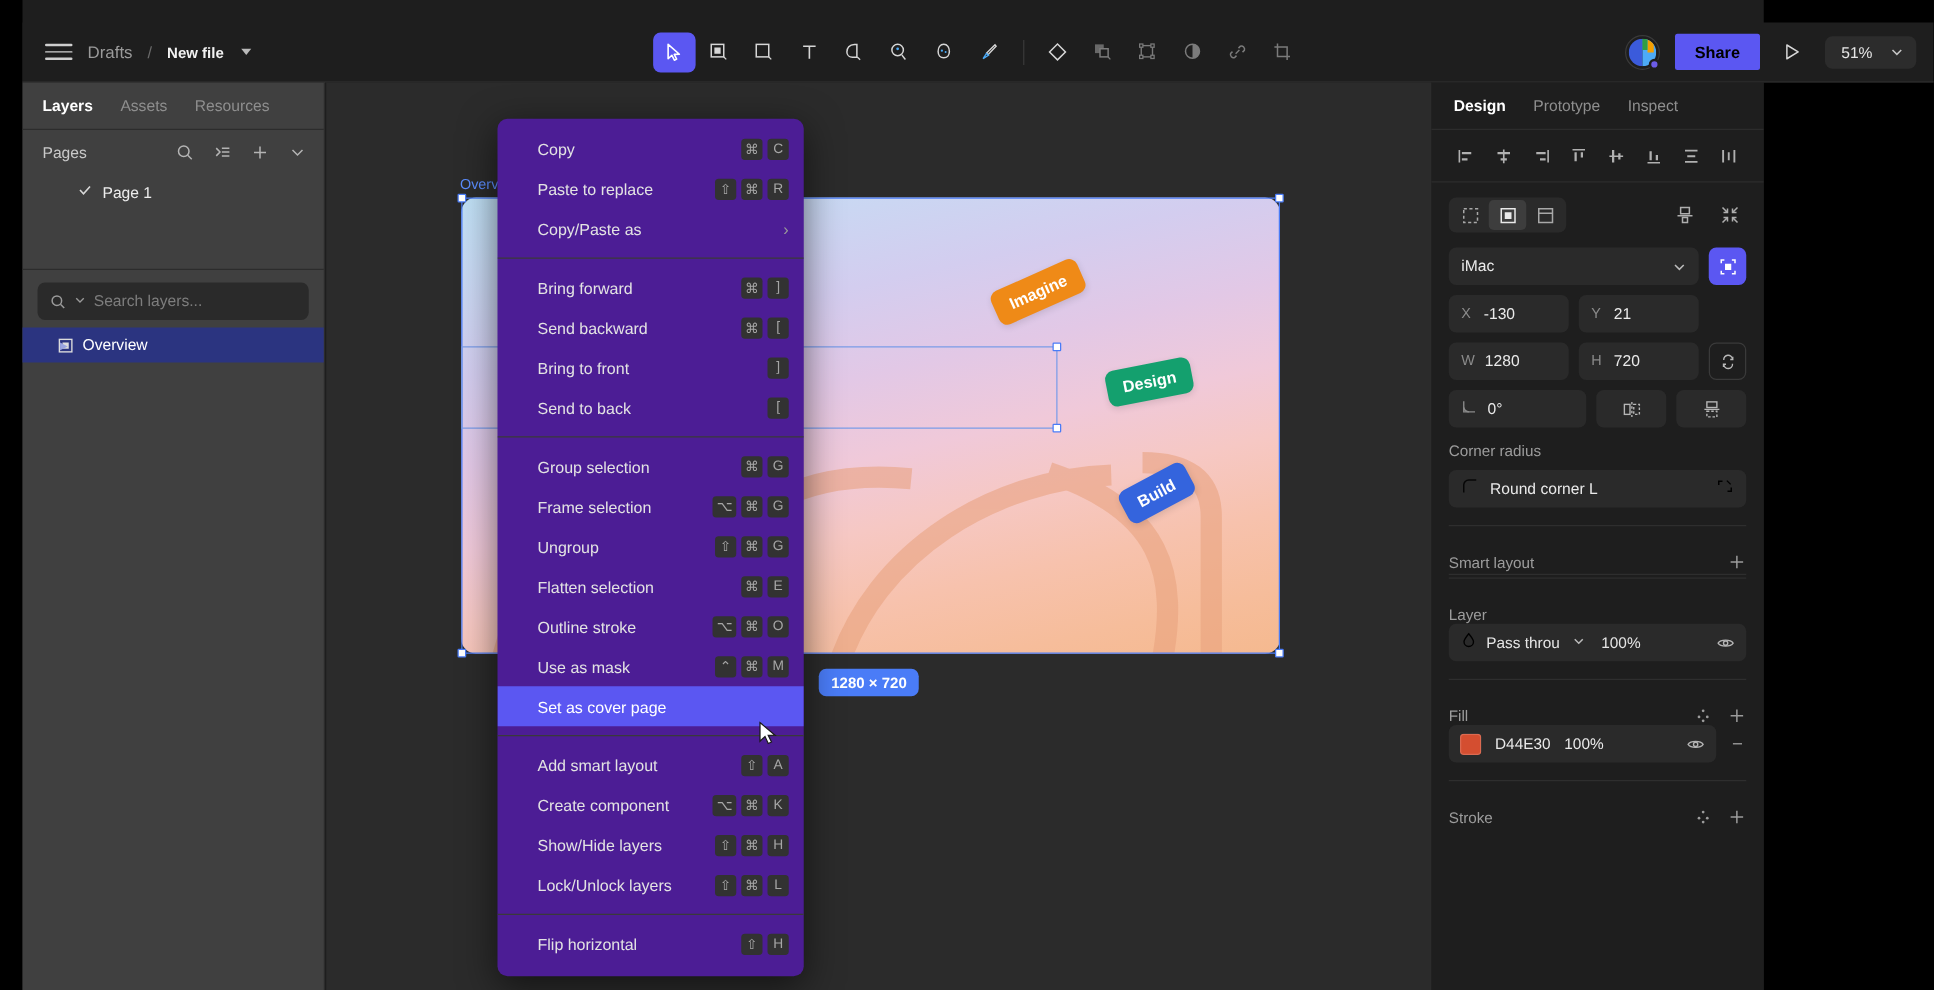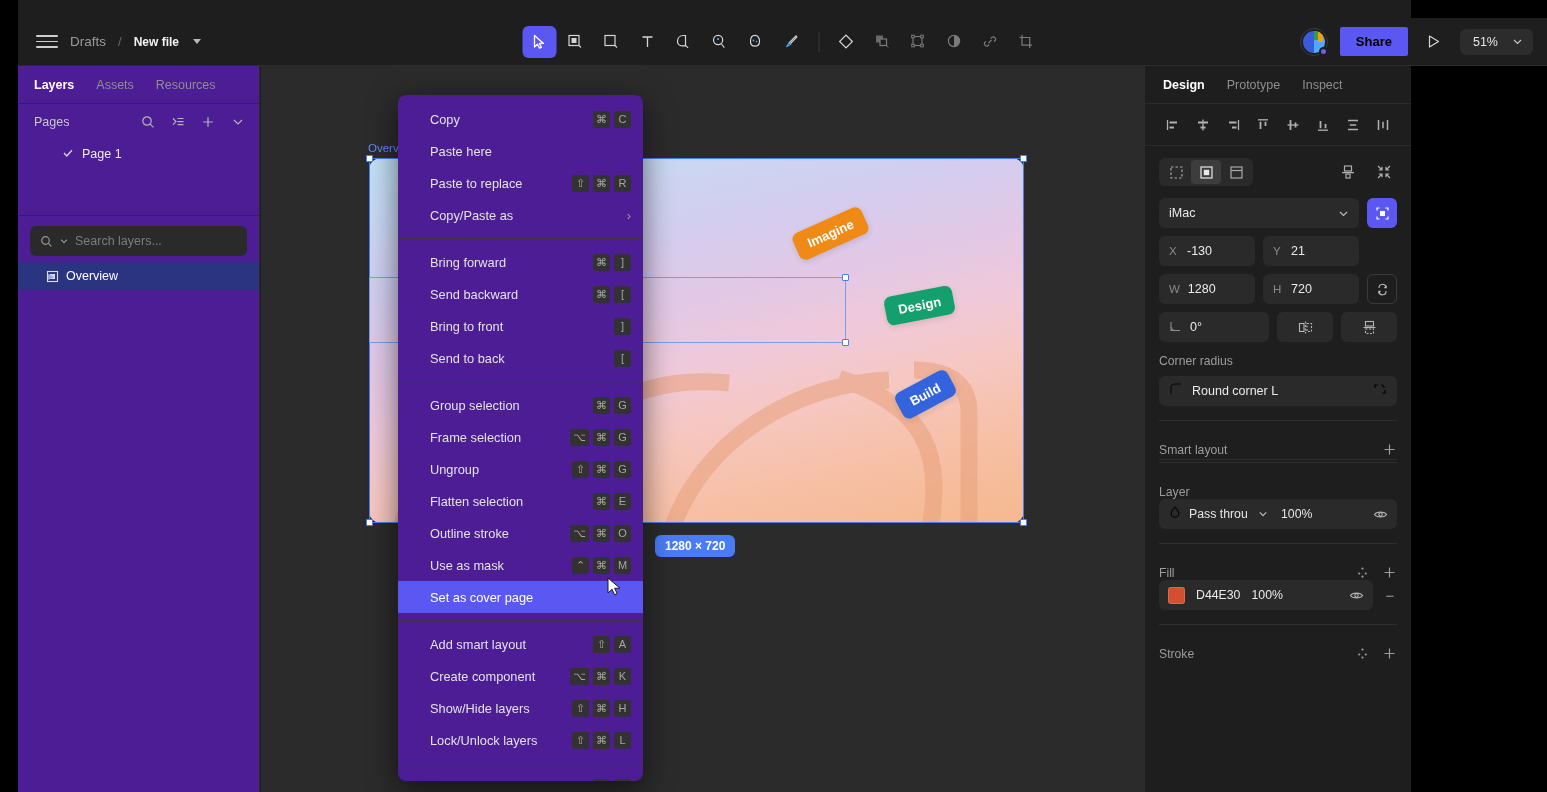--- a/index.html
+++ b/index.html
@@ -77,21 +77,21 @@
     display: flex; align-items: center; gap: 14px;
     background: #2c2c2c; border-radius: 6px; padding: 6px 10px 6px 13px;
     cursor: pointer;
   }
   .zoom-pill span { font-size: 12.5px; color: #e6e6e6; }
 
   
   .leftpanel {
     position: absolute; left: 18px; top: 66px;
     width: 242px; height: 726px;
-    background: #4c1d95;
+    background: #404040;
     border-right: 1px solid #2c2c2c;
   }
   .lp-tabs {
     display: flex; align-items: center; gap: 22px;
     height: 38px; padding: 0 16px;
     border-bottom: 1px solid #2c2c2c;
   }
   .lp-tab { font-size: 12.5px; color: #8e8e8e; cursor: pointer; }
   .lp-tab.active { color: #ffffff; font-weight: 600; }
 
@@ -578,23 +578,20 @@
   <div class="ctxmenu">
 
     <div class="mi">
       <span class="lbl">Copy</span>
       <span class="keys">
         <span class="key">⌘</span>
         <span class="key">C</span>
       </span>
     </div>
     <div class="mi">
-      <span class="lbl">Paste here</span>
-    </div>
-    <div class="mi">
       <span class="lbl">Paste to replace</span>
       <span class="keys">
         <span class="key">⇧</span>
         <span class="key">⌘</span>
         <span class="key">R</span>
       </span>
     </div>
     <div class="mi">
       <span class="lbl">Copy/Paste as</span>
       <span class="submark">›</span>

